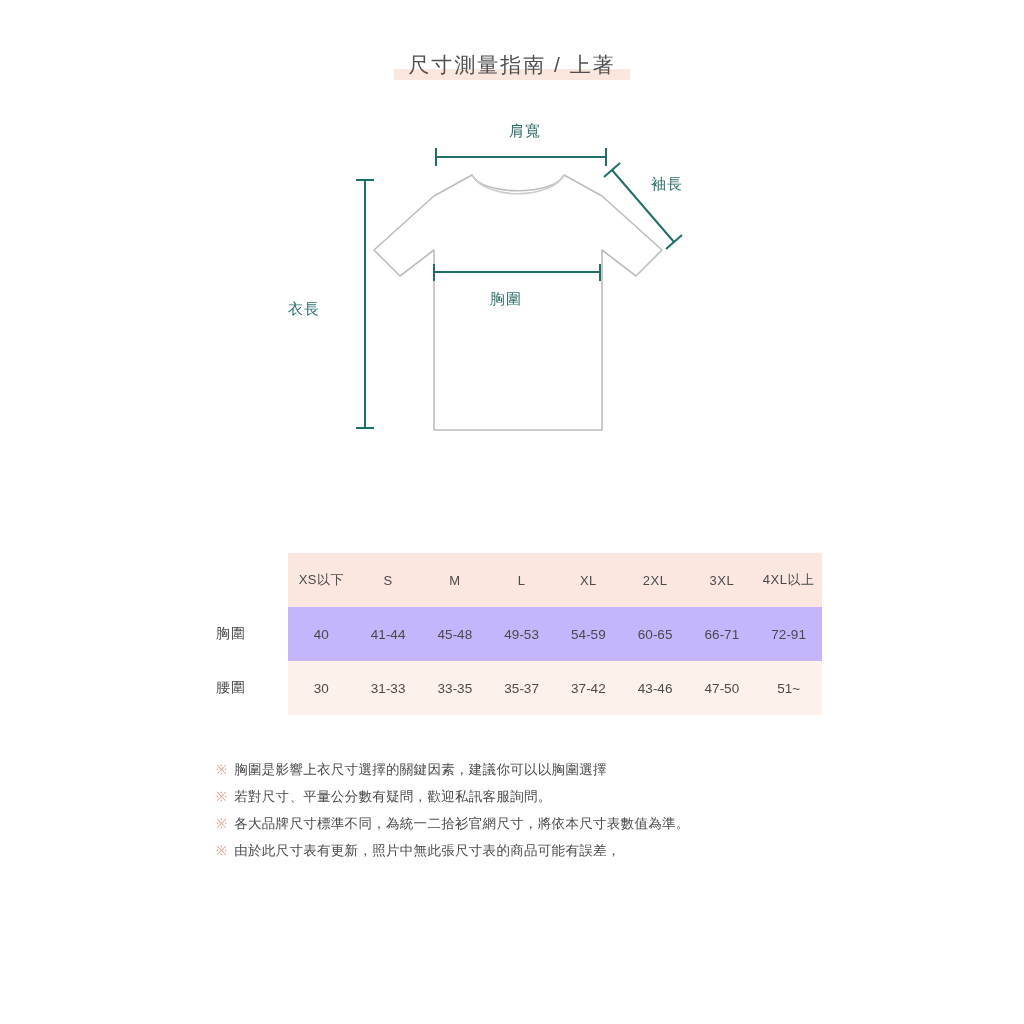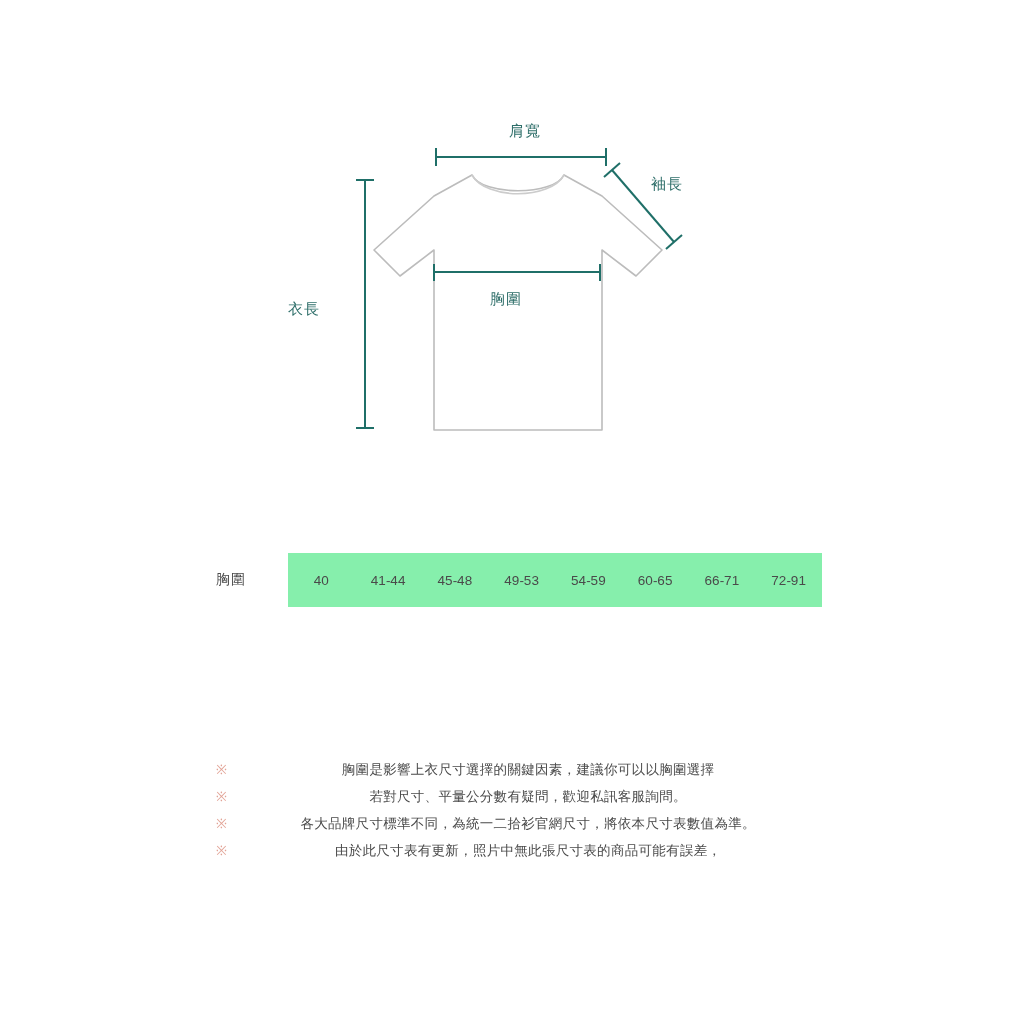--- a/index.html
+++ b/index.html
@@ -122,21 +122,21 @@
     background: #fdf1ec;
   }
   table.size td.rowhead {
     width: 72px;
     background: #ffffff !important;
     text-align: left;
     padding-left: 14px;
     font-size: 14px;
     letter-spacing: 1px;
   }
-  table.size tr.row-white td { background: #86efac; }
+  table.size tr.row-white td { background: #c4b5fd; }
 
   .units {
     position: absolute;
     left: 0;
     top: 723px;
     width: 620px;
     text-align: right;
     font-size: 12.5px;
     color: #6a6a6a;
     letter-spacing: .5px;
@@ -154,30 +154,35 @@
     letter-spacing: .3px;
   }
   .note-line { display: flex; align-items: flex-start; }
   .note-mark {
     color: #e2a396;
     margin-right: 7px;
     flex: 0 0 auto;
     font-size: 13px;
     line-height: 27px;
   }
-  .note-text { flex: 1 1 auto; text-align: center; }
+  .note-text { flex: 1 1 auto; }
   .note-indent { padding-left: 20px; }
   .note-plain { padding-left: 0px; }
 </style>
 </head>
 <body>
 
 <div class="page">
   <div class="content">
 
+    <div class="title-wrap">
+      <div class="title-hl">
+        <span>尺寸測量指南 / 上著</span>
+      </div>
+    </div>
 
     <div class="diagram">
       <svg width="620" height="360" viewBox="0 0 620 360" xmlns="http://www.w3.org/2000/svg">
 
         <g fill="none" stroke="#bcbcbc" stroke-width="1.6" stroke-linejoin="round" stroke-linecap="round">
           <path d="M270,75
                    L232,96
                    L172,150
                    L198,176
                    L232,150
@@ -220,31 +225,53 @@
       <div class="dlabel lbl-shoulder">肩寬</div>
       <div class="dlabel lbl-sleeve">袖長</div>
       <div class="dlabel lbl-length">衣長</div>
       <div class="dlabel lbl-bust">胸圍</div>
     </div>
 
 
     <div class="table-wrap">
       <table class="size">
         <tbody>
+          <tr class="header">
+            <td class="rowhead"></td>
+            <td>XS以下</td>
+            <td>S</td>
+            <td>M</td>
+            <td>L</td>
+            <td>XL</td>
+            <td>2XL</td>
+            <td>3XL</td>
+            <td>4XL以上</td>
+          </tr>
           <tr class="row-white">
             <td class="rowhead">胸圍</td>
             <td>40</td>
             <td>41-44</td>
             <td>45-48</td>
             <td>49-53</td>
             <td>54-59</td>
             <td>60-65</td>
             <td>66-71</td>
             <td>72-91</td>
           </tr>
+          <tr class="row-alt">
+            <td class="rowhead">腰圍</td>
+            <td>30</td>
+            <td>31-33</td>
+            <td>33-35</td>
+            <td>35-37</td>
+            <td>37-42</td>
+            <td>43-46</td>
+            <td>47-50</td>
+            <td>51~</td>
+          </tr>
         </tbody>
       </table>
     </div>
 
 
     <div class="notes">
       <div class="note-line">
         <span class="note-mark">※</span>
         <span class="note-text">胸圍是影響上衣尺寸選擇的關鍵因素，建議你可以以胸圍選擇</span>
       </div>

